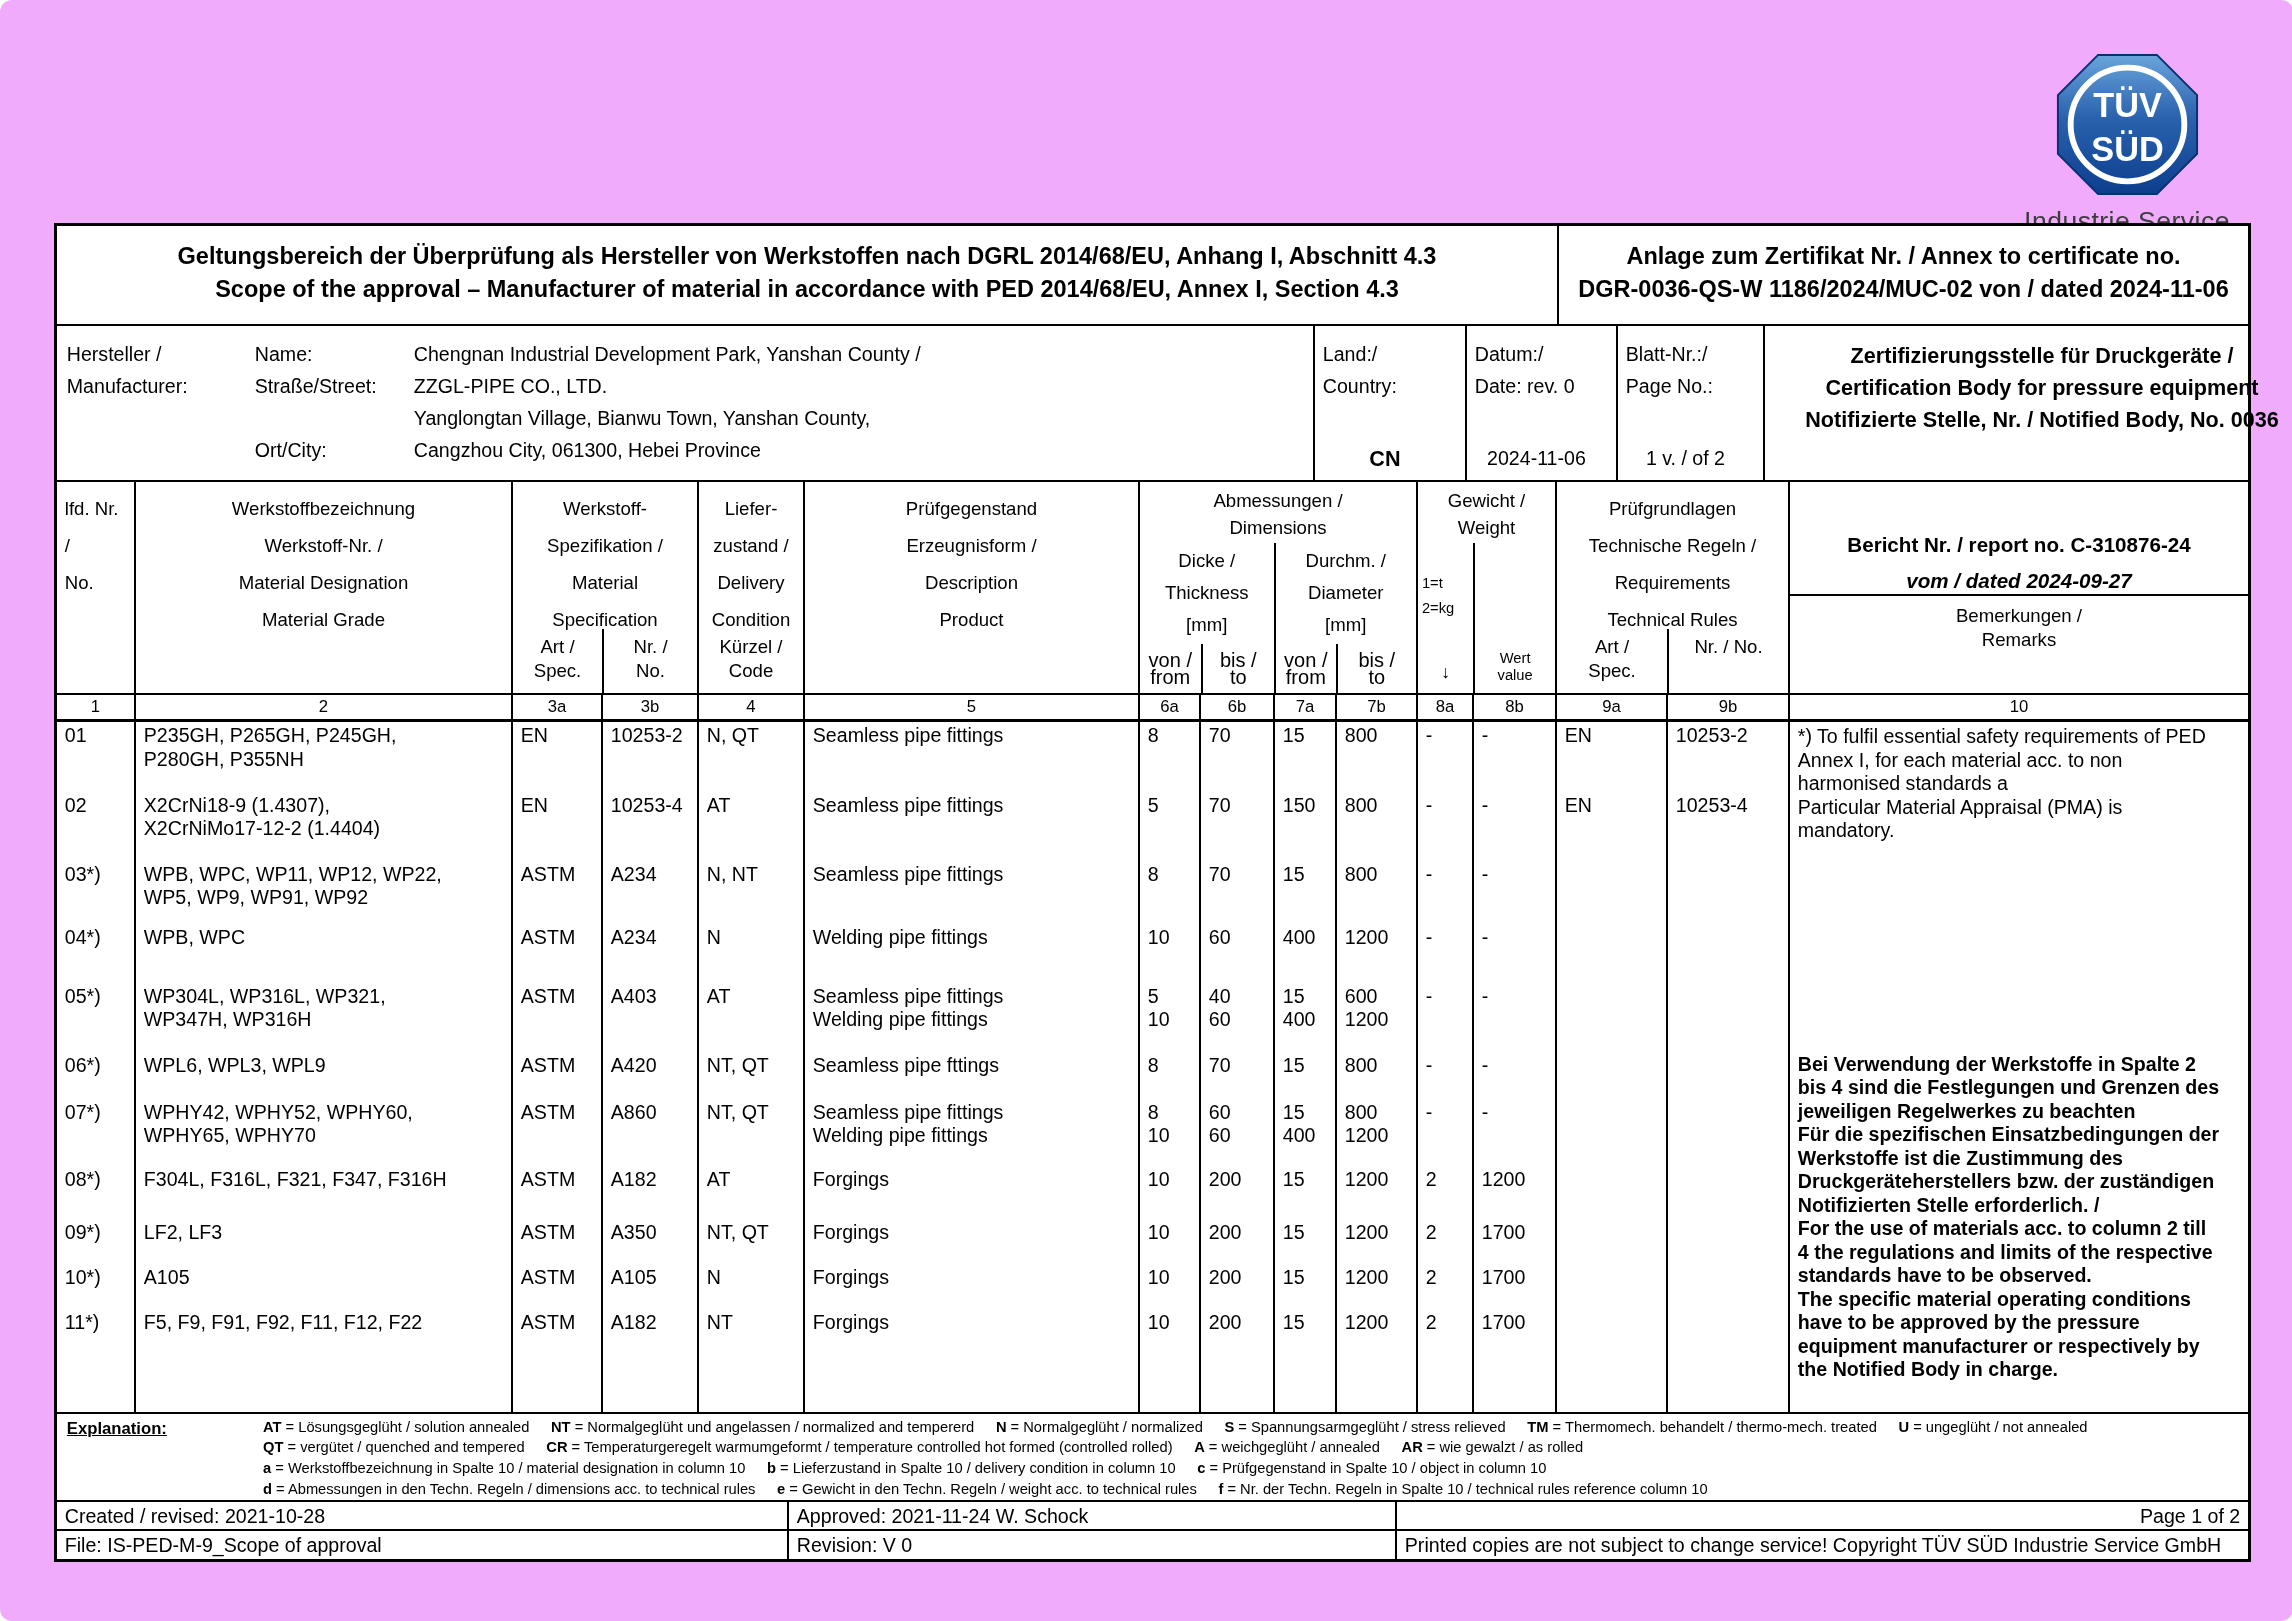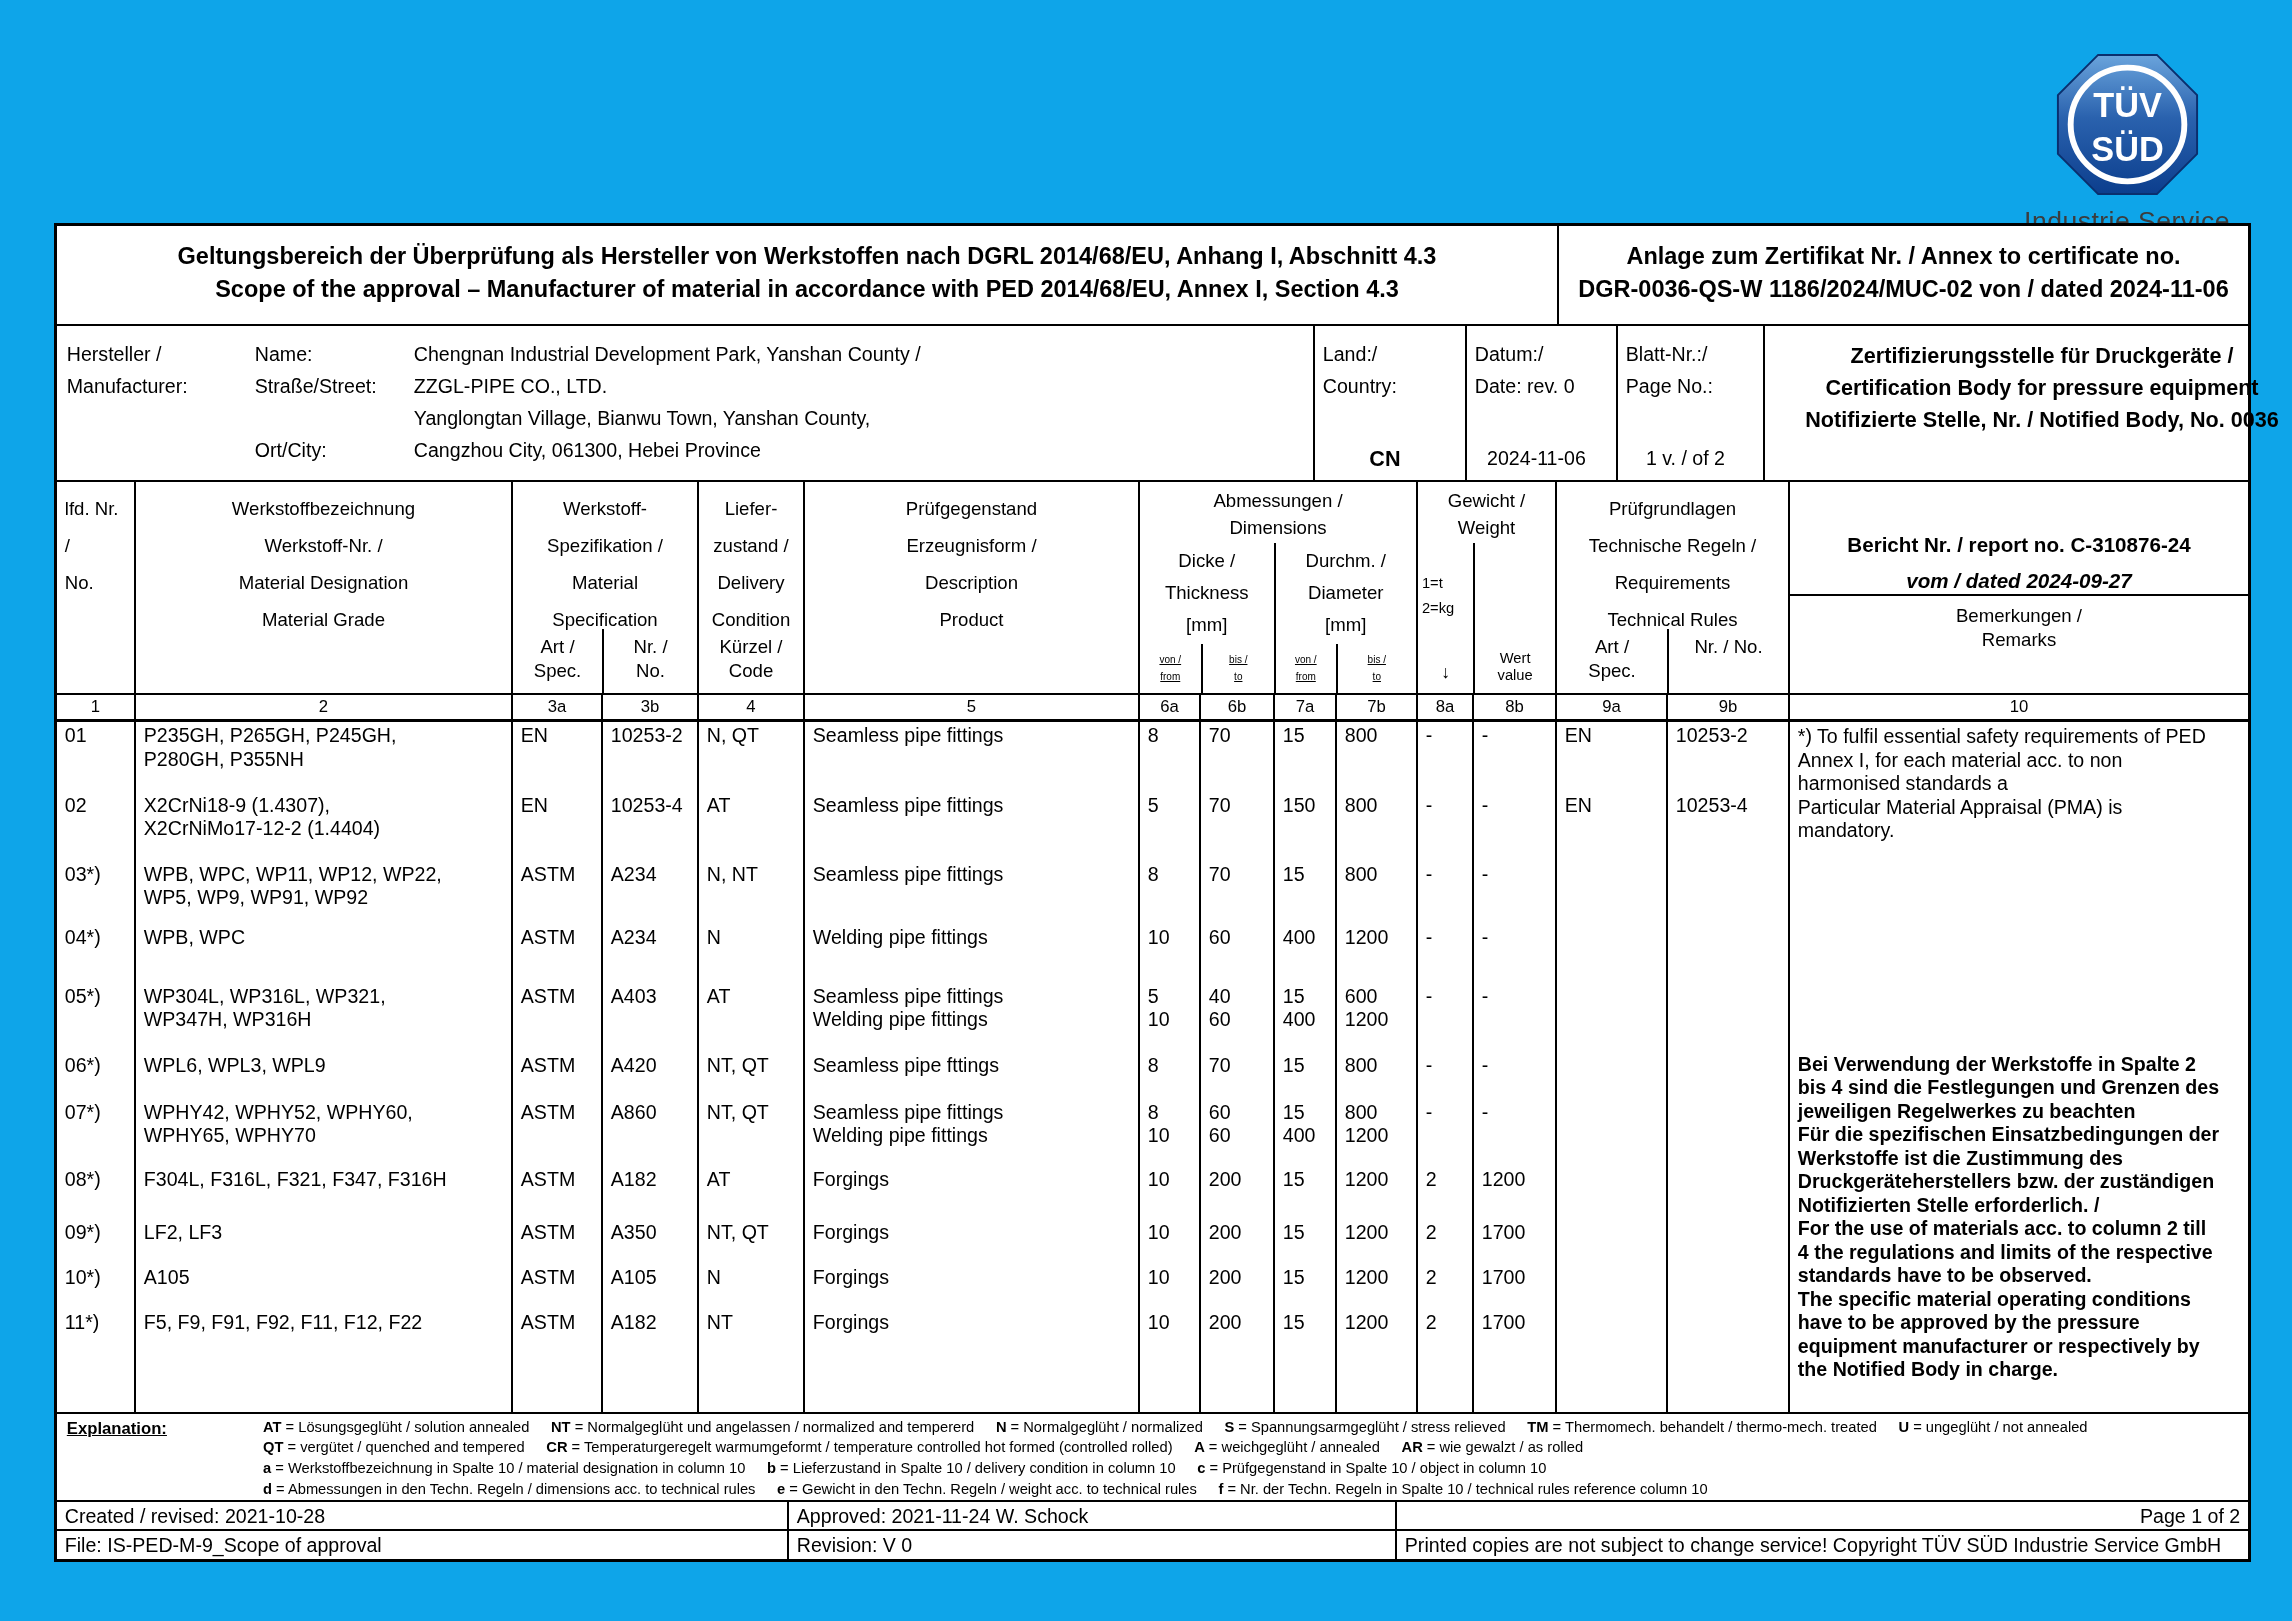--- a/index.html
+++ b/index.html
@@ -1,17 +1,17 @@
 <!DOCTYPE html>
 <html><head>
 <meta charset="utf-8">
 <style>
   html,body{margin:0;padding:0;background:#ffffff;}
   body{width:2293px;height:1621px;font-family:"Liberation Sans","DejaVu Sans",sans-serif;color:#000;position:relative;}
-  .page{position:relative;width:2293px;height:1621px;background:#0ea5e9;overflow:hidden;}
+  .page{position:relative;width:2293px;height:1621px;background:#f0abfc;overflow:hidden;border-radius:12px;}
 
   
   .logo-area{position:absolute;top:51px;right:63px;width:206px;text-align:center;}
   .logo-area svg{display:block;margin:0 auto;}
   .logo-caption{margin-top:7.8px;font-size:26.5px;color:#3c3c3c;letter-spacing:0.5px;}
 
   
   .doc{position:absolute;left:54px;top:223px;width:2191px;border:3.9px solid #000;box-sizing:content-box;background:#fff;}
 
   
@@ -42,21 +42,21 @@
   .hc2{white-space:pre-line;font-size:18.6px;line-height:24.5px;text-align:center;padding-top:5.9px;box-sizing:border-box;}
   .stack{display:flex;flex-direction:column;height:211px;}
   .stack .top{height:147px;box-sizing:border-box;}
   .stack .sub{height:64px;display:flex;box-sizing:border-box;}
   .sub > div{box-sizing:border-box;}
   .bl{border-left:2px solid #000;}
   .dimtop{height:61px;box-sizing:border-box;white-space:pre-line;font-size:18.6px;line-height:27.4px;text-align:center;padding-top:4.9px;}
   .dimmid{height:101px;display:flex;box-sizing:border-box;}
   .dimmid > div{white-space:pre-line;font-size:18.6px;line-height:32px;text-align:center;padding-top:2px;box-sizing:border-box;}
   .dimsub{height:49px;display:flex;box-sizing:border-box;}
-  .dimsub > div{white-space:pre-line;font-size:10px;line-height:16.7px;text-align:center;padding-top:7.8px;box-sizing:border-box;text-decoration:underline;}
+  .dimsub > div{white-space:pre-line;font-size:20px;line-height:16.7px;text-align:center;padding-top:7.8px;box-sizing:border-box;}
   .gewsub{height:150px;display:flex;box-sizing:border-box;}
   .gewsub .ga{display:flex;flex-direction:column;box-sizing:border-box;margin-top:24px;}
   .gunits{font-size:14.7px;line-height:25.5px;padding:3.9px 0 0 3.9px;white-space:pre-line;flex:1;}
   .garrow{font-size:17.6px;text-align:center;padding-bottom:9.8px;}
   .gwert{display:flex;flex-direction:column;justify-content:flex-end;text-align:center;font-size:14.7px;line-height:16.7px;padding-bottom:9.8px;white-space:pre-line;box-sizing:border-box;}
   .bericht{height:114px;box-sizing:border-box;border-bottom:2.9px solid #000;text-align:center;padding-top:45px;}
   .bericht .b1{font-weight:bold;font-size:20.6px;line-height:36px;}
   .bericht .b2{font-weight:bold;font-style:italic;font-size:20.6px;line-height:36px;}
 
   tr.nrow{height:25.5px;}

